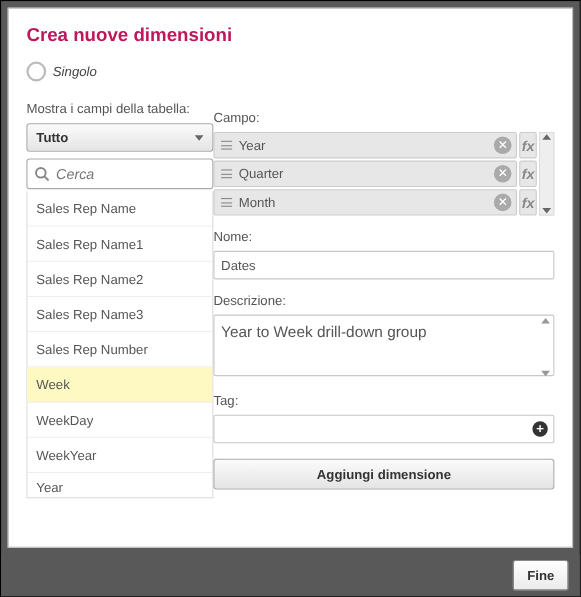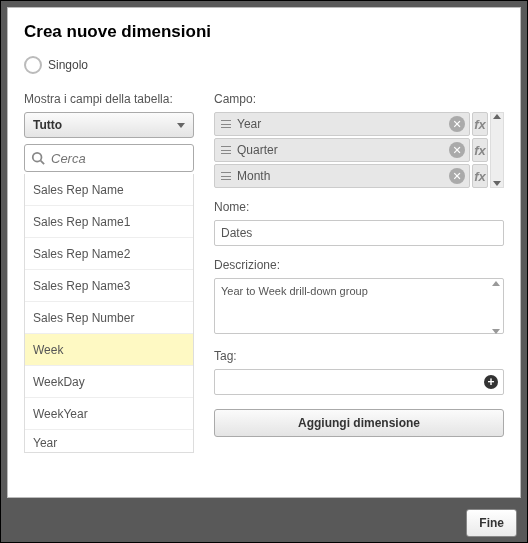--- a/index.html
+++ b/index.html
@@ -1,25 +1,25 @@
 <!DOCTYPE html>
 <html><head>
 <meta charset="utf-8">
 <style>
   * { box-sizing: border-box; margin: 0; padding: 0; }
   body { font-family: Arial, Helvetica, sans-serif; font-size: 12px; background: #595959; width: 528px; height: 543px; overflow: hidden; position: relative; }
   .outer { width: 528px; height: 543px; background: #595959; border: 1px solid #000; position: relative; }
   .dialog { position: absolute; top: 6px; left: 6px; right: 6px; bottom: 44px; background: #fff; border: 1px solid #bbb; padding: 14px 16px 10px 16px; }
-  .title { font-size: 17px; font-weight: bold; color: #000000; margin-bottom: 14px; }
-  .radios { display: flex; align-items: flex-start; gap: 16px; margin-bottom: 18px; }
+  .title { font-size: 17px; font-weight: bold; color: #be185d; margin-bottom: 14px; }
+  .radios { display: flex; align-items: flex-start; gap: 16px; margin-bottom: 18px; font-style: italic; }
   .radio-item { display: flex; align-items: center; gap: 6px; color: #444; user-select: none; }
   .radio-outer { width: 18px; height: 18px; border-radius: 50%; border: 2px solid #bbb; background: #fff; display: flex; align-items: center; justify-content: center; }
   .radio-outer.active { border-color: #f7941d; }
   .radio-inner-active { width: 8px; height: 8px; border-radius: 50%; background: #f7941d; }
-  .columns { display: flex; gap: 20px; align-items: flex-start; }
+  .columns { display: flex; align-items: center; }
   .col-left { width: 170px; flex-shrink: 0; }
   .col-right { flex: 1; }
   .label { color: #555; font-size: 12px; margin-bottom: 6px; }
   .select-btn { display: flex; align-items: center; justify-content: space-between; height: 26px; padding: 0 8px; border: 1px solid #aaa; border-radius: 3px; background: linear-gradient(#fbfbfb,#e4e4e4); color: #333; font-weight: bold; margin-bottom: 6px; }
   .select-caret { width: 0; height: 0; border-left: 4px solid transparent; border-right: 4px solid transparent; border-top: 5px solid #666; }
   .search-wrap { display: flex; align-items: center; height: 28px; border: 1px solid #aaa; border-radius: 3px; padding: 0 6px; margin-bottom: 2px; background: #fff; }
   .search-wrap svg { flex-shrink: 0; }
   .search-input { border: none; outline: none; flex: 1; margin-left: 6px; font-style: italic; color: #888; font-size: 13px; background: transparent; }
   .field-list { border: 1px solid #ddd; border-top: none; }
   .field-item { height: 32px; display: flex; align-items: center; padding: 0 8px; border-bottom: 1px solid #eee; color: #555; font-size: 12px; }
@@ -33,21 +33,21 @@
   .drag-lines span { display:block; height:1px; background:#888; }
   .campo-text { flex: 1; font-size: 12px; }
   .clear-badge { width: 16px; height: 16px; border-radius: 50%; background: #aaa; color: #fff; display: flex; align-items: center; justify-content: center; font-size: 11px; line-height: 1;}
   .fx-cell { width: 16px; height: 24px; background: #e7e7e7; border: 1px solid #ccc; border-radius: 2px; display: flex; align-items: center; justify-content: center; font-style: italic; font-weight: bold; color: #888; font-size: 13px;}
   .campo-scroll { width: 14px; background: #eee; border: 1px solid #ddd; display: flex; flex-direction: column; justify-content: space-between; align-items: center; padding: 1px 0;}
   .scroll-arrow-up { width:0;height:0;border-left:4px solid transparent;border-right:4px solid transparent;border-bottom:5px solid #666;}
   .scroll-arrow-down { width:0;height:0;border-left:4px solid transparent;border-right:4px solid transparent;border-top:5px solid #666;}
   .text-input { width: 100%; height: 16px; border: 1px solid #c8c8c8; border-radius: 2px; padding: 12px 6px; color: #555; font-size: 12px; background: #fff; outline: none; }
   .block { margin-bottom: 12px; }
   .desc-wrap { position: relative; }
-  .textarea { width: 100%; height: 56px; border: 1px solid #c8c8c8; border-radius: 2px; padding: 6px 18px 6px 6px; color: #555; font-size: 11px; background: #fff; resize: none; outline: none; font-family: inherit; }
+  .textarea { width: 100%; height: 56px; border: 1px solid #c8c8c8; border-radius: 2px; padding: 6px 18px 6px 6px; color: #555; font-size: 14px; background: #fff; resize: none; outline: none; font-family: inherit; }
   .desc-scroll { position: absolute; right: 1px; top: 1px; bottom: 1px; width: 14px; display: flex; flex-direction: column; justify-content: space-between; align-items: center; padding: 2px 0;}
   .desc-scroll .scroll-arrow-up, .desc-scroll .scroll-arrow-down { border-bottom-color: #999; border-top-color: #999;}
   .tag-input { position: relative; }
   .plus-badge { position: absolute; right: 6px; top: 50%; transform: translateY(-50%); width: 14px; height: 14px; border-radius: 50%; background: #333; color: #fff; display: flex; align-items: center; justify-content: center; font-size: 12px; line-height: 1; font-weight: bold;}
   .add-btn { width: 100%; height: 28px; border: 1px solid #aaa; border-radius: 3px; background: linear-gradient(#fbfbfb,#e4e4e4); color: #333; display: flex; align-items: center; justify-content: center; font-weight: bold; font-size: 12px; margin-top: 14px; }
   .footer { position: absolute; bottom: 0; left: 0; right: 0; height: 38px; background: #595959; display: flex; justify-content: flex-end; align-items: center; padding-right: 10px;}
   .done-btn { height: 28px; padding: 0 12px; border: 1px solid #888; border-radius: 3px; background: linear-gradient(#fff,#eaeaea); color: #333; font-weight: bold; font-size: 12px; display: flex; align-items: center; }
 </style>
 </head>
 <body>

